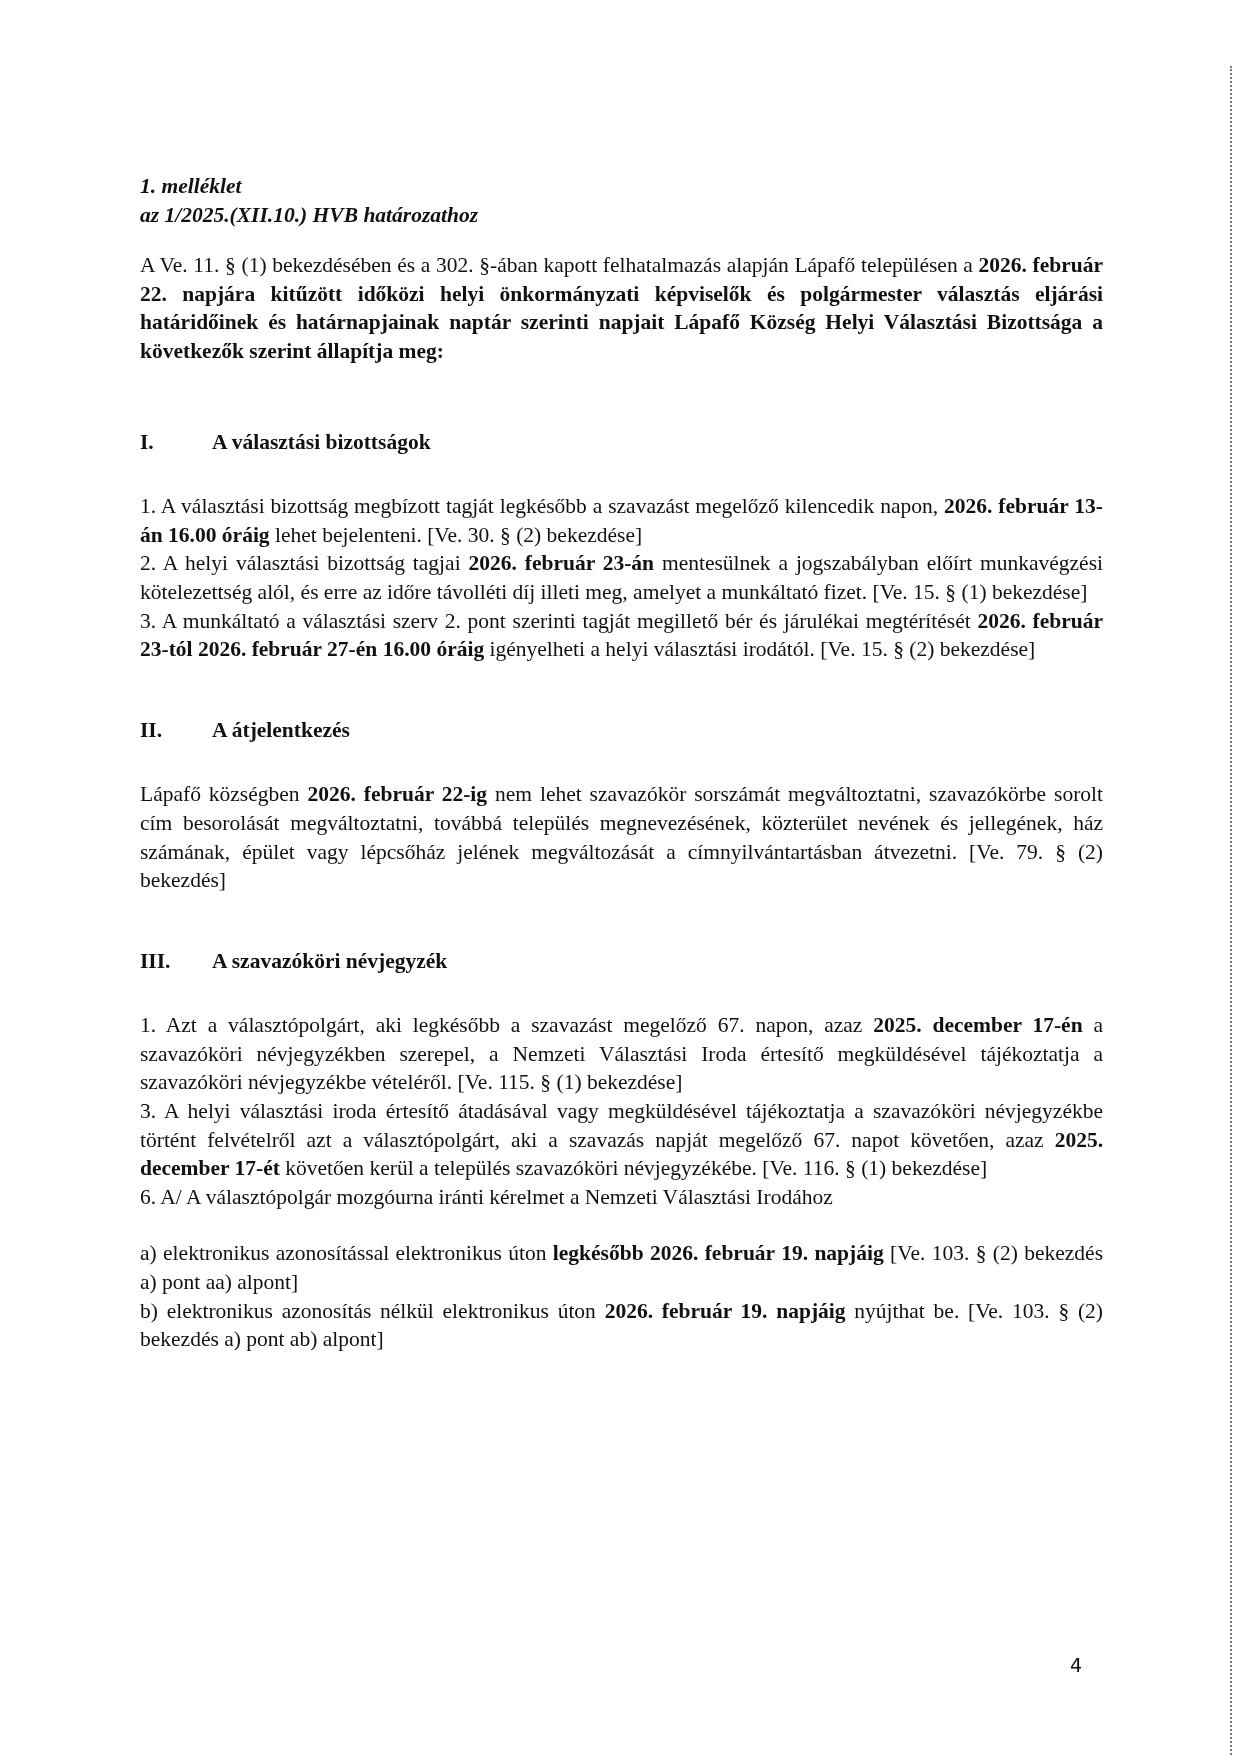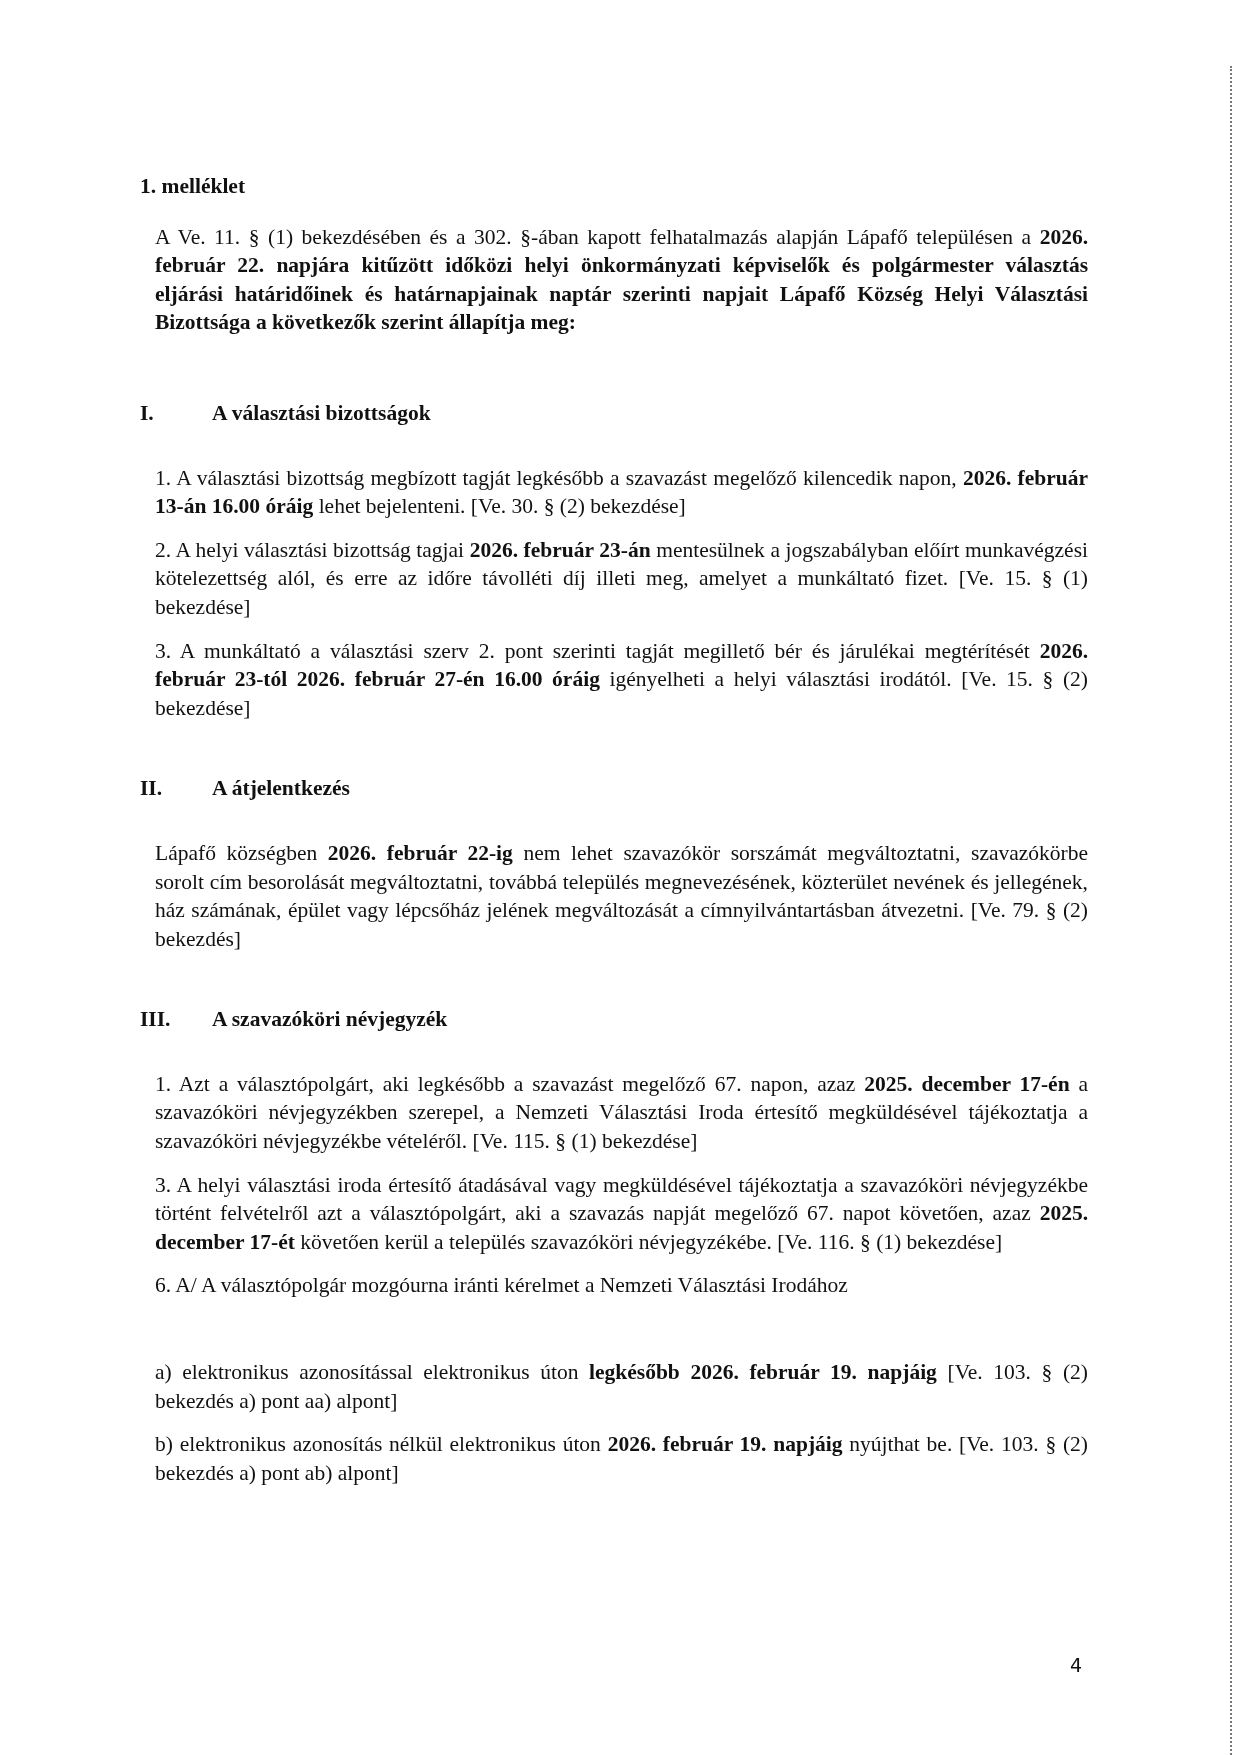--- a/index.html
+++ b/index.html
@@ -1,37 +1,38 @@
 <!DOCTYPE html>
 <html><head>
 <meta charset="utf-8">
 <style>
   html, body { margin: 0; padding: 0; background: #ffffff; }
   body { width: 1241px; height: 1755px; position: relative; overflow: hidden; font-family: "Liberation Serif", "DejaVu Serif", serif; color: #111; }
   .page { position: absolute; left: 0; top: 0; width: 1241px; height: 1755px; background: #fff; }
   .scan-edge { position: absolute; left: 1230px; top: 66px; width: 0; height: 1689px; border-left: 2px dotted #777; }
   .content { position: absolute; left: 140px; top: 172px; width: 963px; font-size: 21.5px; line-height: 28.6px; }
-  .title { text-align: left; font-weight: bold; margin: 0; }
+  .title { text-align: left; font-weight: bold; margin: 0; font-style: italic; }
   .title-block { margin-bottom: 22px; }
-  p { margin: 15px; text-align: justify; text-align-last: left; }
+  p { margin: 0; text-align: justify; text-align-last: left; }
   .section-heading { text-align: center; font-weight: bold; margin: 52px 0 36px 0; }
   .section-heading .num { display: inline-block; width: 72px; text-align: left; }
   .gap { height: 28px; }
   b { font-weight: bold; }
   .page-number { position: absolute; left: 1070px; top: 1654px; font-family: "DejaVu Sans", sans-serif; font-size: 19px; }
 </style>
 </head>
 <body>
 
 <div class="page">
   <div class="scan-edge"></div>
 
   <div class="content">
     <div class="title-block">
       <p class="title">1. melléklet</p>
+      <p class="title">az 1/2025.(XII.10.) HVB határozathoz</p>
     </div>
 
     <p>
       <span>A Ve. 11. § (1) bekezdésében és a 302. §-ában kapott felhatalmazás alapján Lápafő településen a </span><b>2026. február 22. napjára kitűzött időközi helyi önkormányzati képviselők és polgármester választás eljárási határidőinek és határnapjainak naptár szerinti napjait Lápafő Község Helyi Választási Bizottsága a következők szerint állapítja meg:</b>
     </p>
 
     <div>
       <p class="section-heading" style="margin-top:62px;">
         <span class="num">I.</span><span>A választási bizottságok</span>
       </p>

